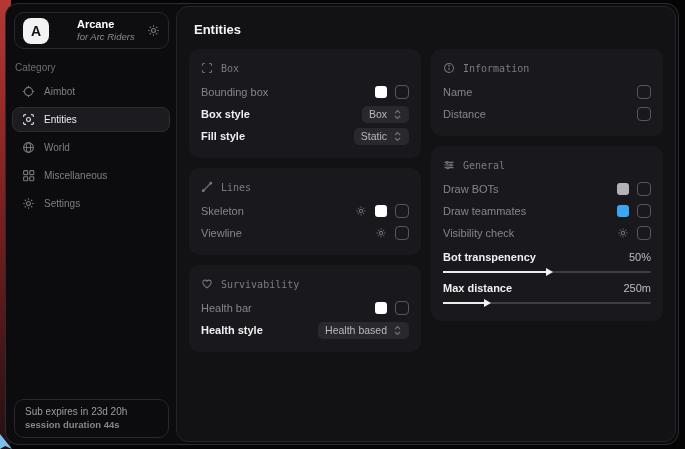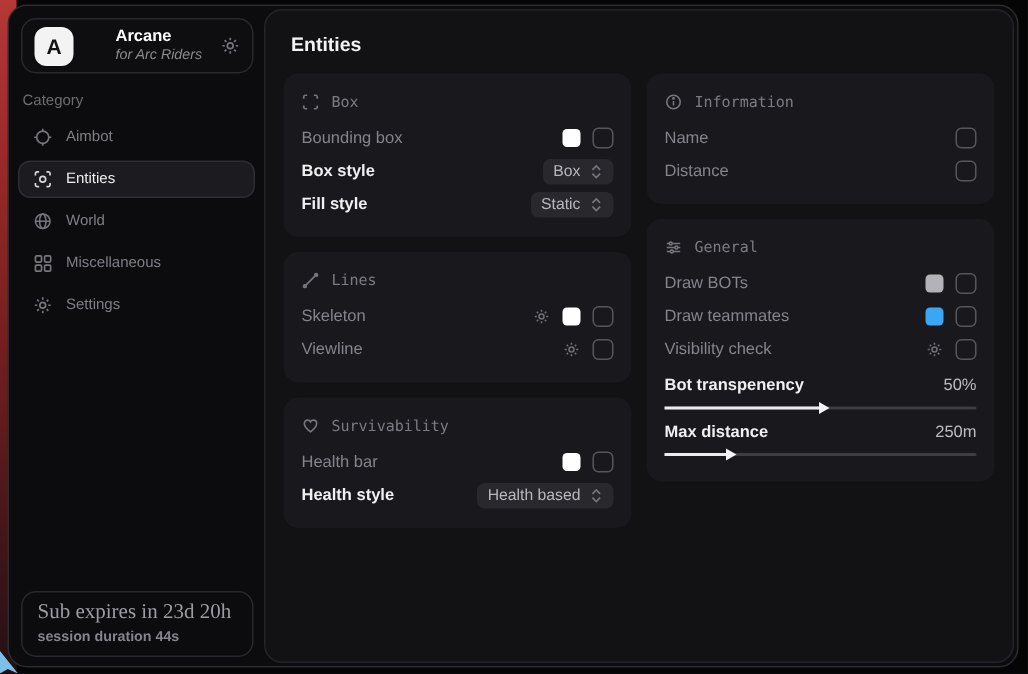--- a/index.html
+++ b/index.html
@@ -29,21 +29,21 @@
   .brand-sub { color:#8b8b92; font-size:9.5px;font-style:italic; }
   .icon { display:inline-flex; align-items:center; justify-content:center; color:#75757d; }
   .category-label { margin:13px 0 6px 9px; color:#6c6c73; font-size:10px; }
   .nav { display:flex; flex-direction:column; gap:3px; padding:0 6px; }
   .nav-item { height:25px; display:flex; align-items:center; gap:9px; padding:0 9px;
     border-radius:8px; color:#7e7e86; font-size:10px; border:1px solid transparent;text-align:center; }
   .nav-item.active { background:#1c1c20; border-color:#2d2d33; color:#eceded; }
   .nav-item.active .icon { color:#d6d6da; }
   .sidebar-footer { position:absolute; left:8px; right:7px; bottom:6px;
     border:1px solid #28282d; border-radius:10px; padding:6px 10px 7px; }
-  .footer-line1 { font-family:Liberation Serif, serif; color:#9c9ca4; font-size:14px; }
+  .footer-line1 { font-family:Liberation Sans, sans-serif; color:#9c9ca4; font-size:10px; }
   .footer-line2 { color:#85858d; font-size:9.5px; font-weight:700; margin-top:2px; }
 
   
   .main { position:absolute; left:170px; top:2px; right:2px; bottom:2px;
     background:#121215; border:1px solid #242429; border-radius:12px; padding:12px 10px; }
   .main-title { color:#f3f3f5; font-size:13px; font-weight:700; margin:3px 0 12px 7px; }
   .columns { display:flex; gap:10px; padding:0 2px; }
   .col { flex:1; display:flex; flex-direction:column; gap:10px; }
   .card { background:#19191d; border-radius:10px; padding:9px 12px 11px; }
   .card-header { display:flex; align-items:center; gap:8px; height:20px; margin-bottom:3px;

